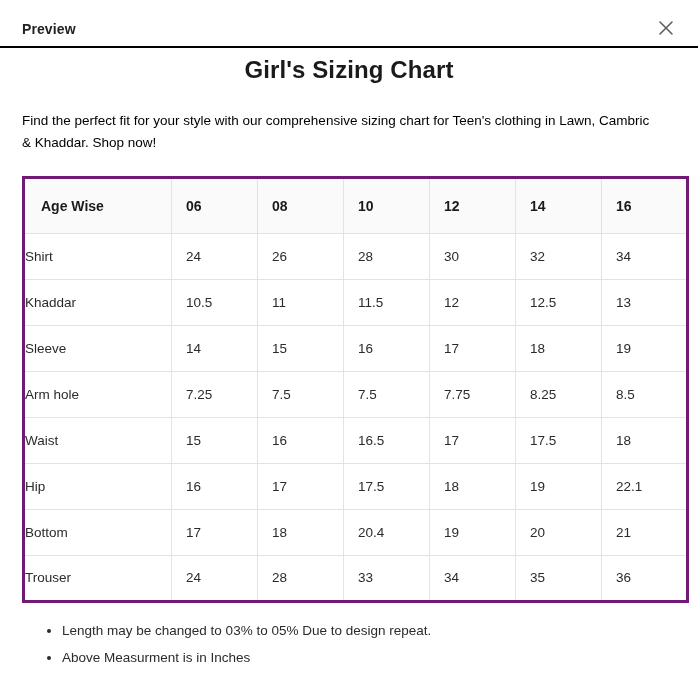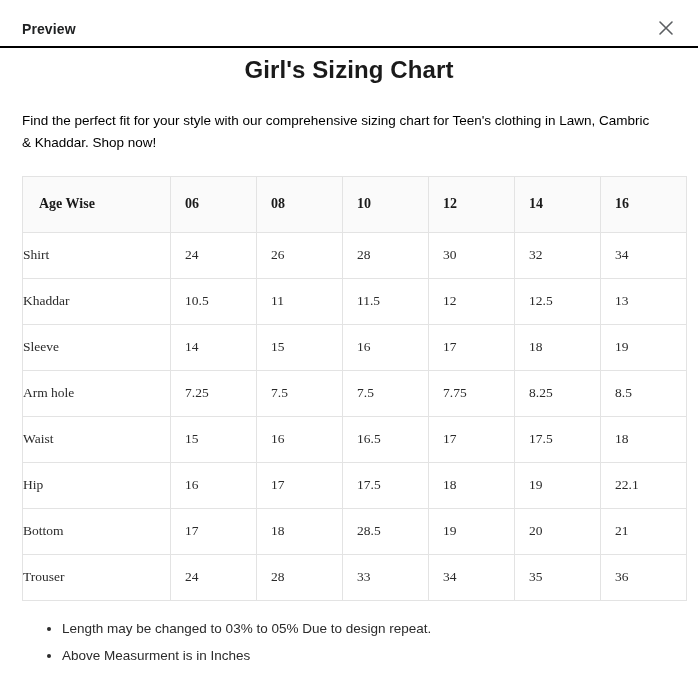--- a/index.html
+++ b/index.html
@@ -63,23 +63,22 @@
     font-size: 13.5px;
     line-height: 1.62;
     color: #000000;
     margin: 26px 0 0 0;
     max-width: 640px;
   }
   table.sizing-table {
     width: 651px;
     border-collapse: collapse;
     margin-top: 22px;
-    border: 1px solid #701a75;
+    border: 3px solid #701a75;
     table-layout: fixed;
-    font-family: Liberation Serif, serif;
   }
   table.sizing-table th,
   table.sizing-table td {
     border: 1px solid #e3e3e3;
     text-align: left;
     padding: 14px 14px;
     font-size: 13.5px;
     color: #2b2b2b;
     font-weight: normal;
     height: 46px;
@@ -201,21 +200,21 @@
           <td>17</td>
           <td>17.5</td>
           <td>18</td>
           <td>19</td>
           <td>22.1</td>
         </tr>
         <tr>
           <td>Bottom</td>
           <td>17</td>
           <td>18</td>
-          <td>28.5</td>
+          <td>20.4</td>
           <td>19</td>
           <td>20</td>
           <td>21</td>
         </tr>
         <tr>
           <td>Trouser</td>
           <td>24</td>
           <td>28</td>
           <td>33</td>
           <td>34</td>

